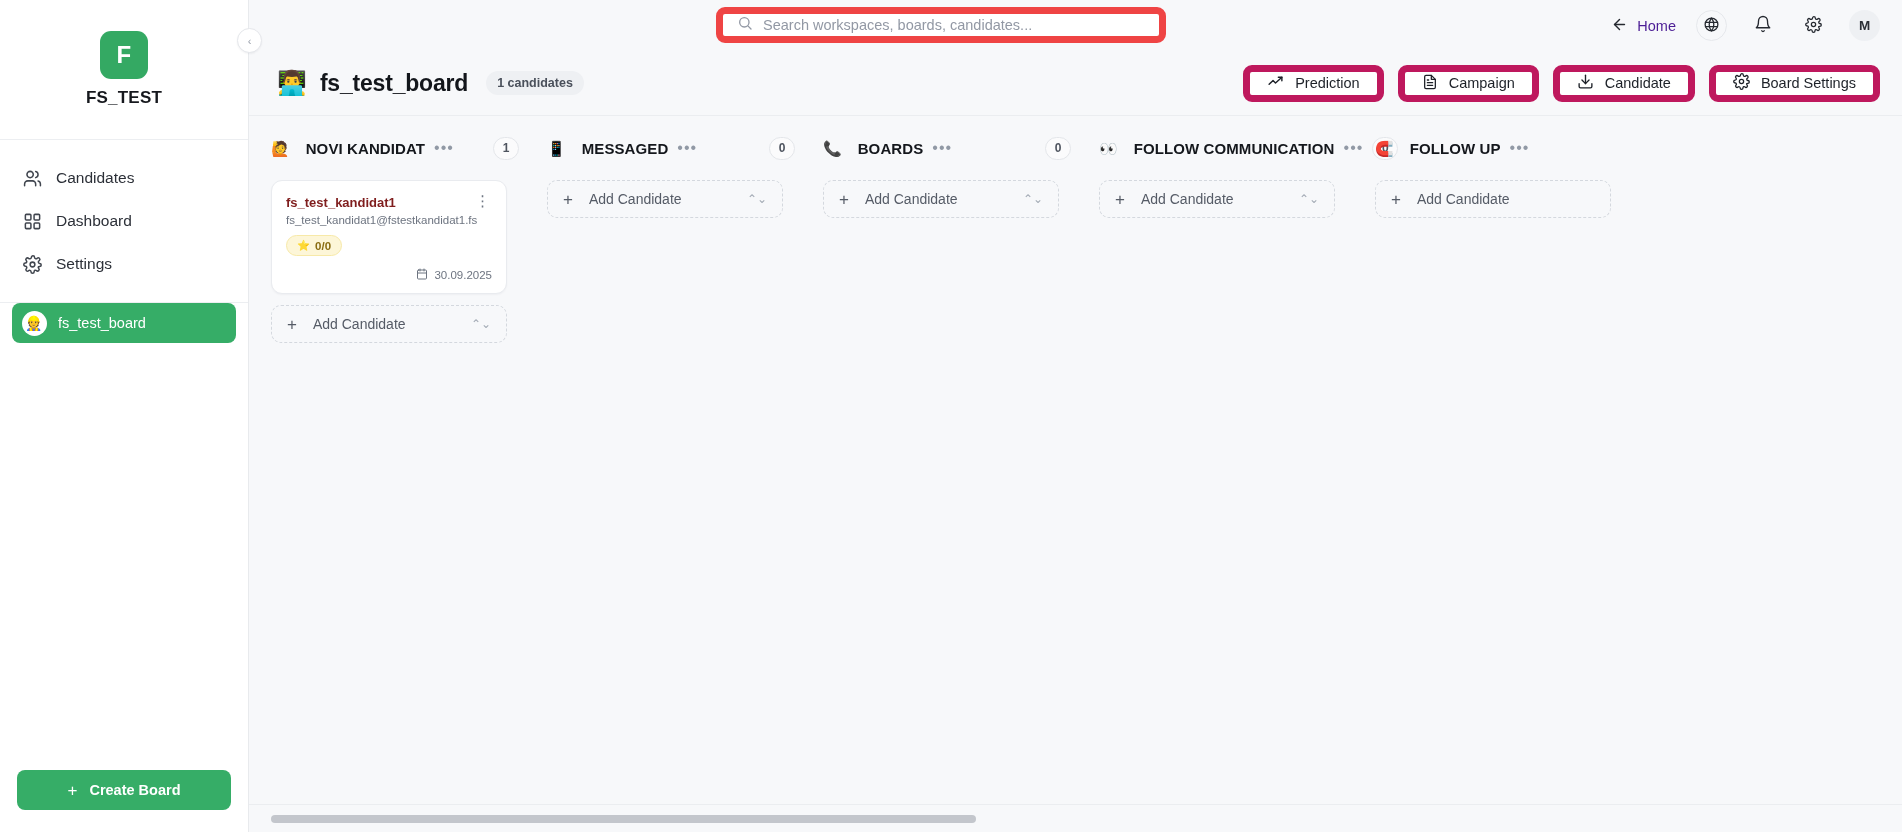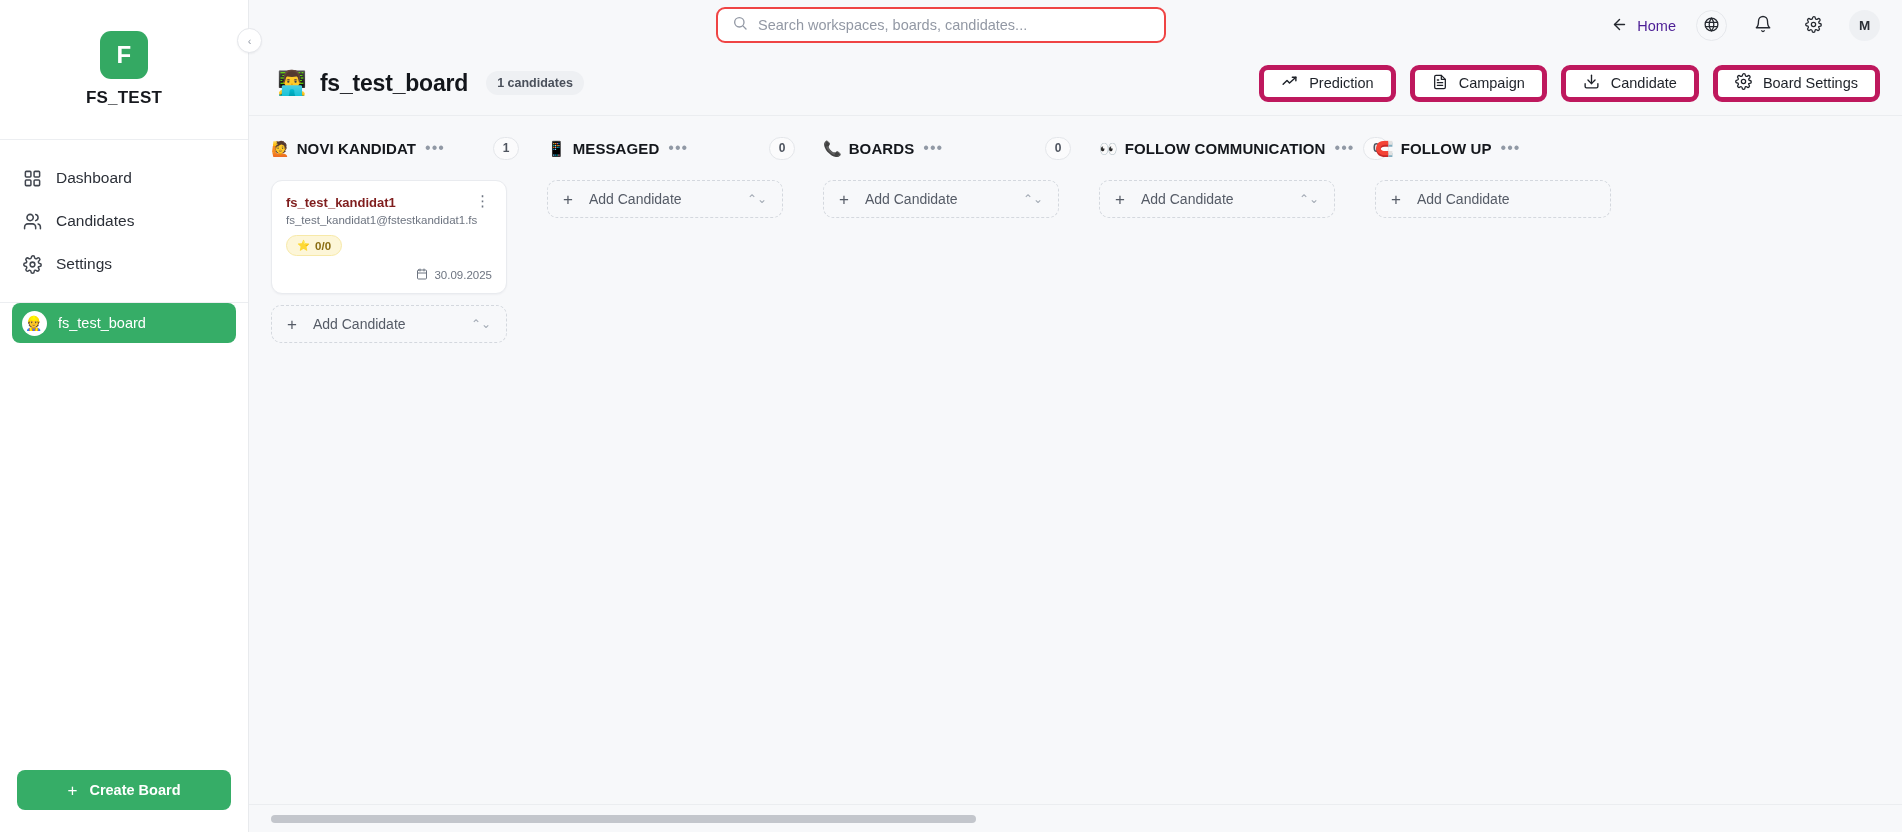--- a/index.html
+++ b/index.html
@@ -93,21 +93,21 @@
 
   .topbar {
     height: 51px; flex: 0 0 51px;
     display: flex; align-items: center;
     background: #f7f8fa;
     position: relative;
   }
   .search-box {
     position: absolute; left: 467px; top: 7px;
     width: 450px; height: 36px;
-    background: #ffffff; border: 2px solid #ef4444; border-radius: 9px;
+    background: #ffffff; border: 7px solid #ef4444; border-radius: 9px;
     display: flex; align-items: center; gap: 10px; padding: 8px 14px;
   }
   .search-box input {
     border: none; outline: none; background: transparent;
     font-family: inherit; font-size: 14.5px; color: #30343c;
     width: 100%;
   }
   .search-box input::placeholder { color: #9298a4; }
 
   .topbar-right {
@@ -143,21 +143,21 @@
   .board-emoji { font-size: 24px; line-height: 1; }
   .board-title { font-size: 23px; font-weight: 700; color: #13161b; letter-spacing: -.2px; }
   .candidate-count {
     background: #eef0f3; color: #4a505b;
     font-size: 12.5px; font-weight: 600;
     padding: 5px 11px; border-radius: 20px; margin-left: 5px;
   }
   .board-actions { margin-left: auto; display: flex; align-items: center; gap: 14px; }
   .tool-btn {
     height: 37px; padding: 0 17px;
-    background: #ffffff; border: 5px solid #be185d; border-radius: 9px;
+    background: #ffffff; border: 7px solid #be185d; border-radius: 9px;
     display: flex; align-items: center; gap: 11px;
     font-family: inherit; font-size: 14.5px; color: #1d2128;
     cursor: pointer;
   }
 
   
   .board-area {
     flex: 1 1 auto; min-height: 0;
     display: flex; flex-direction: column;
     border-top: 1px solid #ebedf0;
@@ -178,21 +178,21 @@
     padding-top: 14px;
   }
   .col-head {
     display: flex; align-items: center;
     height: 36px; padding: 0 0 0 22px;
     gap: 7px;
   }
   .col-emoji { font-size: 15px; line-height: 1; }
   .col-name {
     font-size: 15px; font-weight: 600; color: #14171c;
-    letter-spacing: .1px; white-space: nowrap;
+    letter-spacing: .1px; white-space: nowrap; margin-left: 9px;
   }
   .col-dots { color: #9199a5; font-size: 16px; letter-spacing: 1px; line-height: 1; cursor: pointer; padding: 0 2px; }
   .col-count {
     margin-left: auto; margin-right: 6px;
     min-width: 26px; height: 23px; padding: 0 7px;
     border: 1px solid #e4e6ea; border-radius: 20px;
     background: #fbfbfc; color: #4e545f;
     font-size: 12px; font-weight: 600;
     display: flex; align-items: center; justify-content: center;
   }
@@ -255,43 +255,43 @@
 <div id="app">
 
   <aside class="sidebar">
 
     <div class="brand">
       <div class="brand-logo">F</div>
       <div class="brand-name">FS_TEST</div>
     </div>
 
     <nav class="nav">
+
+      <div class="nav-item">
+        <span class="ico">
+          <svg width="19" height="19" viewBox="0 0 24 24" fill="none" stroke="#41464f" stroke-width="1.9" stroke-linecap="round" stroke-linejoin="round">
+            <path d="M16 21v-2a4 4 0 0 0-4-4H6a4 4 0 0 0-4 4v2"></path>
+              <circle cx="9" cy="7" r="4"></circle>
+            <path d="M22 21v-2a4 4 0 0 0-3-3.87"></path>
+              <path d="M16 3.13a4 4 0 0 1 0 7.75"></path>
+          </svg>
+        </span>
+        <span>Candidates</span>
+      </div>
 
       <div class="nav-item">
         <span class="ico">
           <svg width="19" height="19" viewBox="0 0 24 24" fill="none" stroke="#41464f" stroke-width="1.9" stroke-linecap="round" stroke-linejoin="round">
             <rect x="3" y="3" width="7" height="7" rx="1.2"></rect>
               <rect x="14" y="3" width="7" height="7" rx="1.2"></rect>
             <rect x="3" y="14" width="7" height="7" rx="1.2"></rect>
               <rect x="14" y="14" width="7" height="7" rx="1.2"></rect>
           </svg>
         </span>
         <span>Dashboard</span>
-      </div>
-
-      <div class="nav-item">
-        <span class="ico">
-          <svg width="19" height="19" viewBox="0 0 24 24" fill="none" stroke="#41464f" stroke-width="1.9" stroke-linecap="round" stroke-linejoin="round">
-            <path d="M16 21v-2a4 4 0 0 0-4-4H6a4 4 0 0 0-4 4v2"></path>
-              <circle cx="9" cy="7" r="4"></circle>
-            <path d="M22 21v-2a4 4 0 0 0-3-3.87"></path>
-              <path d="M16 3.13a4 4 0 0 1 0 7.75"></path>
-          </svg>
-        </span>
-        <span>Candidates</span>
       </div>
 
       <div class="nav-item">
         <span class="ico">
           <svg width="19" height="19" viewBox="0 0 24 24" fill="none" stroke="#41464f" stroke-width="1.9" stroke-linecap="round" stroke-linejoin="round">
             <circle cx="12" cy="12" r="3"></circle>
             <path d="M19.4 15a1.65 1.65 0 0 0 .33 1.82l.06.06a2 2 0 0 1-2.83 2.83l-.06-.06a1.65 1.65 0 0 0-1.82-.33 1.65 1.65 0 0 0-1 1.51V21a2 2 0 0 1-4 0v-.09A1.65 1.65 0 0 0 9 19.4a1.65 1.65 0 0 0-1.82.33l-.06.06a2 2 0 0 1-2.83-2.83l.06-.06a1.65 1.65 0 0 0 .33-1.82 1.65 1.65 0 0 0-1.51-1H3a2 2 0 0 1 0-4h.09A1.65 1.65 0 0 0 4.6 9a1.65 1.65 0 0 0-.33-1.82l-.06-.06a2 2 0 0 1 2.83-2.83l.06.06A1.65 1.65 0 0 0 9 4.6h.09A1.65 1.65 0 0 0 10.6 3.09V3a2 2 0 0 1 4 0v.09A1.65 1.65 0 0 0 16 4.6a1.65 1.65 0 0 0 1.82-.33l.06-.06a2 2 0 0 1 2.83 2.83l-.06.06A1.65 1.65 0 0 0 19.4 9v.09a1.65 1.65 0 0 0 1.51 1.51H21a2 2 0 0 1 0 4h-.09a1.65 1.65 0 0 0-1.51 1z"></path>
           </svg>
         </span>
         <span>Settings</span>

